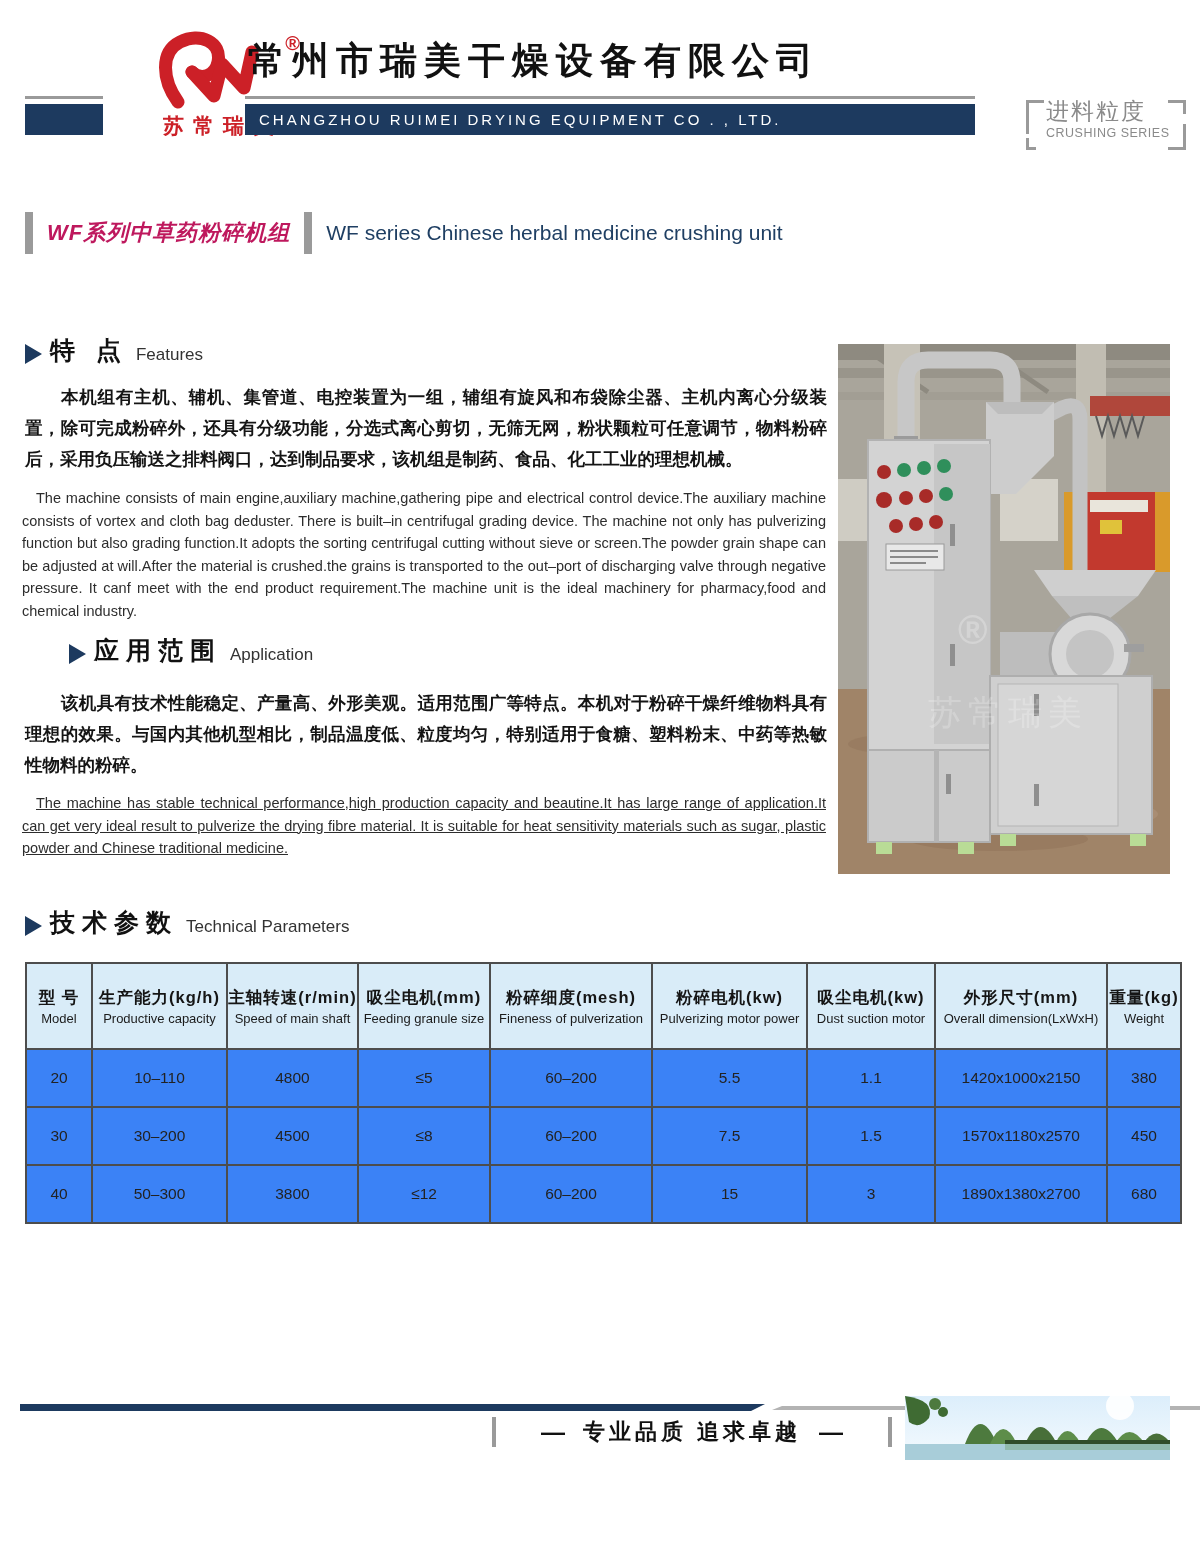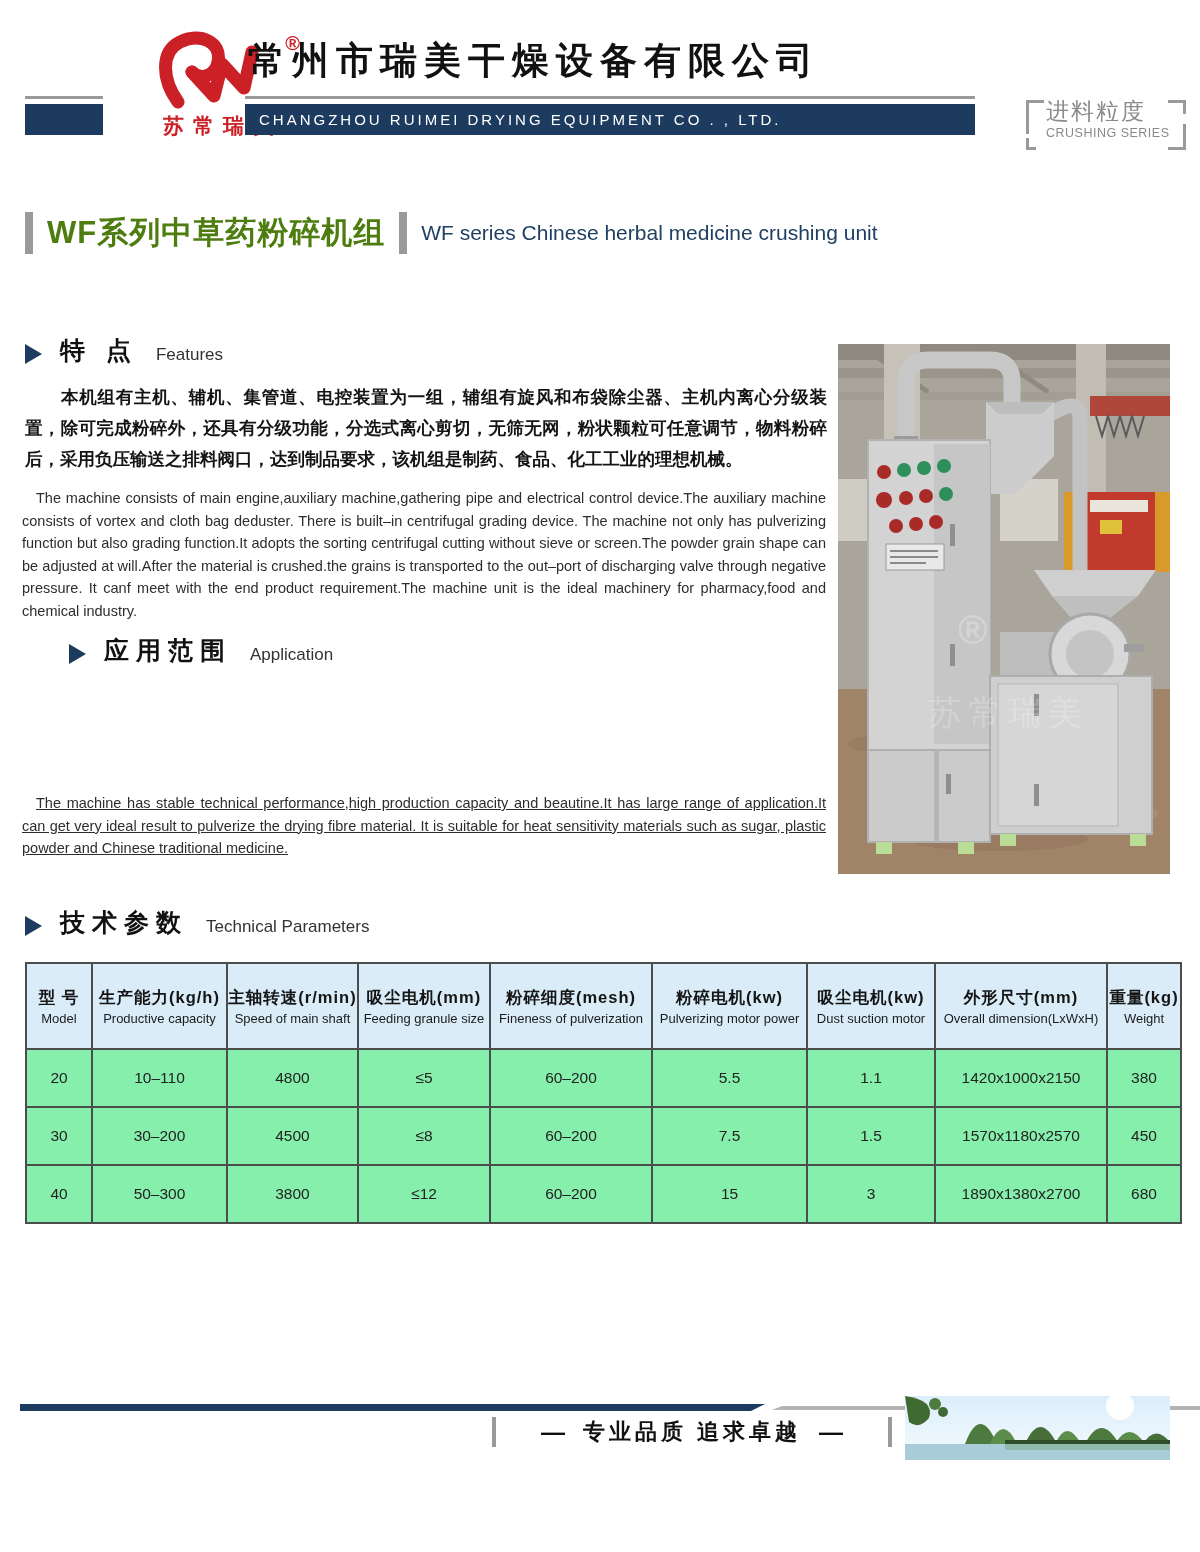--- a/index.html
+++ b/index.html
@@ -24,46 +24,46 @@
   .series-cn { position:absolute; left:28px; top:4px; font-size:23px; letter-spacing:2px; }
   .series-en { position:absolute; left:28px; top:34px; font-size:12.5px; letter-spacing:0.5px; white-space:nowrap; }
   .brk-tl { position:absolute; left:8px; top:8px; width:18px; height:34px; border-left:3px solid #9a9a9a; border-top:3px solid #9a9a9a; }
   .brk-tr { position:absolute; right:2px; top:8px; width:18px; height:14px; border-right:3px solid #9a9a9a; border-top:3px solid #9a9a9a; }
   .brk-bl { position:absolute; left:8px; bottom:4px; width:10px; height:12px; border-left:3px solid #9a9a9a; border-bottom:3px solid #9a9a9a; }
   .brk-br { position:absolute; right:2px; bottom:4px; width:18px; height:26px; border-right:3px solid #9a9a9a; border-bottom:3px solid #9a9a9a; }
 
   
   .title-row { position:absolute; left:25px; top:212px; display:flex; align-items:center; gap:14px; }
   .vbar { width:8px; height:42px; background:#9a9a9a; }
-  .title-cn { color:#4d7c0f; font-size:31px; font-weight:bold; letter-spacing:1px; white-space:nowrap; }
+  .title-cn { color:#be185d; font-size:22px; font-weight:bold; letter-spacing:1px; white-space:nowrap;font-style:italic; }
   .title-en { color:#1f3f63; font-size:21px; white-space:nowrap; }
 
   
-  .sec-head { position:absolute; left:25px; display:flex; align-items:flex-end; gap:18px; }
+  .sec-head { position:absolute; left:25px; display:flex; align-items:flex-end; gap:8px; }
   .tri { width:0; height:0; border-left:17px solid #1d3a5f; border-top:10px solid transparent;
          border-bottom:10px solid transparent; margin-bottom:3px; }
   .sec-cn { color:#111; font-size:25px; font-weight:bold; letter-spacing:7px; white-space:nowrap; }
   .sec-en { color:#333; font-size:17px; padding-bottom:2px; white-space:nowrap; }
 
   .para-cn { position:absolute; left:25px; width:802px; color:#141414; font-size:17.5px;
              font-weight:600; line-height:31px; text-align:justify; text-indent:36px; }
   .para-en { position:absolute; left:22px; width:804px; color:#2d2d2d; font-size:14.5px;
              line-height:22.5px; text-align:justify; text-indent:14px; }
 
   
   .photo { position:absolute; left:838px; top:344px; width:332px; height:530px; }
 
   
   .tbl-wrap { position:absolute; left:25px; top:962px; width:1155px; }
   table.tech { width:100%; border-collapse:collapse; table-layout:fixed; }
   table.tech th, table.tech td { border:2px solid #4d4d4d; text-align:center; vertical-align:middle; }
   table.tech thead th { background:#d9ecf8; height:86px; font-weight:normal; }
   .th-cn { color:#151515; font-size:16.5px; font-weight:600; letter-spacing:1px; line-height:24px; }
   .th-en { color:#1b1b1b; font-size:13px; line-height:19px; }
-  table.tech tbody td { height:58px; color:#222; font-size:15.5px; background:#86efac; }
+  table.tech tbody td { height:58px; color:#222; font-size:15.5px; background:#3b82f6; }
 
   
   .foot-navy { position:absolute; left:20px; top:1404px; width:745px; height:7px; background:#1d3a5f;
                clip-path:polygon(0 0, 100% 0, calc(100% - 14px) 100%, 0 100%); }
   .foot-gray { position:absolute; left:772px; top:1406px; width:428px; height:4px; background:#b3b3b3;
                clip-path:polygon(10px 0, 100% 0, 100% 100%, 0 100%); }
   .tagline { position:absolute; left:492px; top:1414px; width:400px; height:36px;
              display:flex; align-items:center; }
   .tag-bar { width:4px; height:30px; background:#9a9a9a; }
   .tag-mid { flex:1; display:flex; align-items:center; justify-content:center; gap:18px; }
@@ -114,20 +114,21 @@
     <span class="sec-en">Features</span>
   </div>
   <div class="para-cn" style="top:382px;">本机组有主机、辅机、集管道、电控装置为一组，辅组有旋风和布袋除尘器、主机内离心分级装置，除可完成粉碎外，还具有分级功能，分选式离心剪切，无筛无网，粉状颗粒可任意调节，物料粉碎后，采用负压输送之排料阀口，达到制品要求，该机组是制药、食品、化工工业的理想机械。</div>
   <div class="para-en" style="top:487px;">The machine consists of main engine,auxiliary machine,gathering pipe and electrical control device.The auxiliary machine consists of vortex and cloth bag deduster. There is built–in centrifugal grading device. The machine not only has pulverizing function but also grading function.It adopts the sorting centrifugal cutting without sieve or screen.The powder grain shape can be adjusted at will.After the material is crushed.the grains is transported to the out–port of discharging valve through negative pressure. It canf meet with the end product requirement.The machine unit is the ideal machinery for pharmacy,food and chemical industry.</div>
 
   <div class="sec-head" style="top:634px;padding-left:44px;">
     <div class="tri"></div>
     <span class="sec-cn">应用范围</span>
     <span class="sec-en">Application</span>
   </div>
+  <div class="para-cn" style="top:688px;">该机具有技术性能稳定、产量高、外形美观。适用范围广等特点。本机对于粉碎干燥纤维物料具有理想的效果。与国内其他机型相比，制品温度低、粒度均匀，特别适用于食糖、塑料粉末、中药等热敏性物料的粉碎。</div>
   <div class="para-en" style="top:792px;text-decoration:underline;">The machine has stable technical performance,high production capacity and beautine.It has large range of application.It can get very ideal result to pulverize the drying fibre material. It is suitable for heat sensitivity materials such as sugar, plastic powder and Chinese traditional medicine.</div>
 
   <svg class="photo" viewBox="0 0 332 530">
     <rect x="0" y="0" width="332" height="530" fill="#a9a59b"></rect>
 
     <rect x="0" y="0" width="332" height="16" fill="#8e8a80"></rect>
     <rect x="0" y="24" width="332" height="10" fill="#99958b"></rect>
     <rect x="0" y="48" width="332" height="8" fill="#a29e94"></rect>
     <line x1="20" y1="0" x2="90" y2="48" stroke="#8e8a80" stroke-width="5"></line>
     <line x1="140" y1="0" x2="210" y2="48" stroke="#8e8a80" stroke-width="5"></line>

